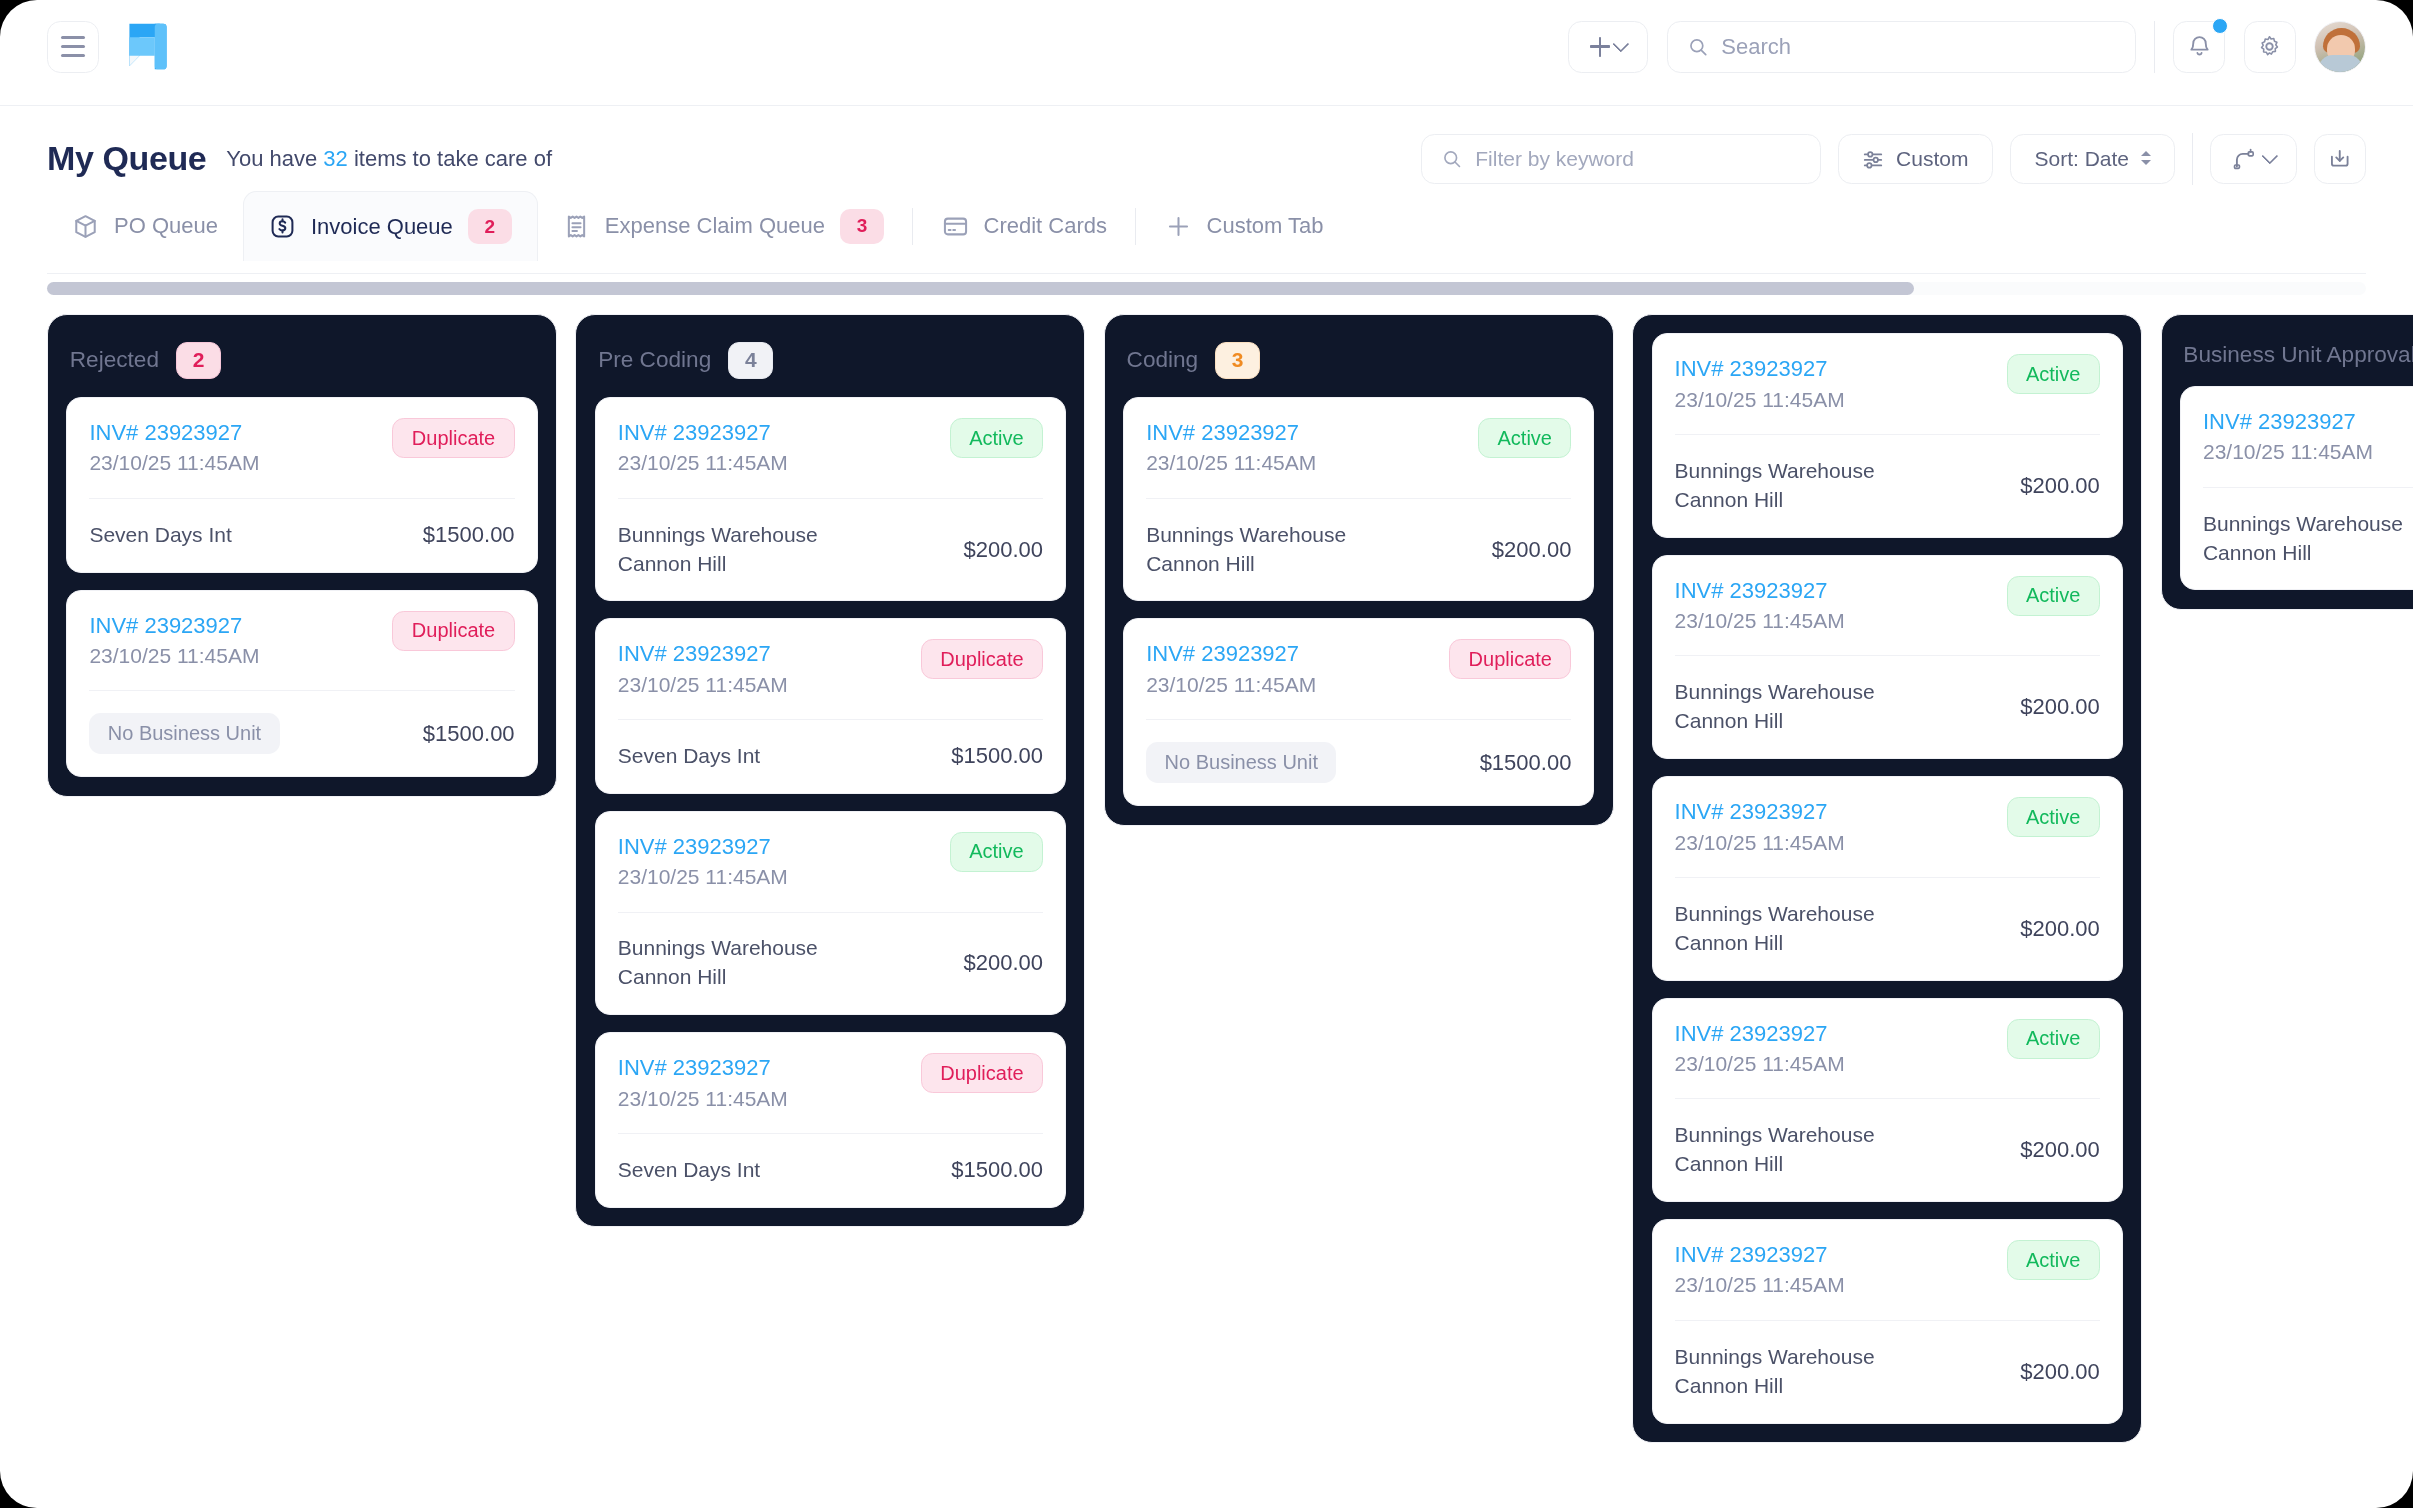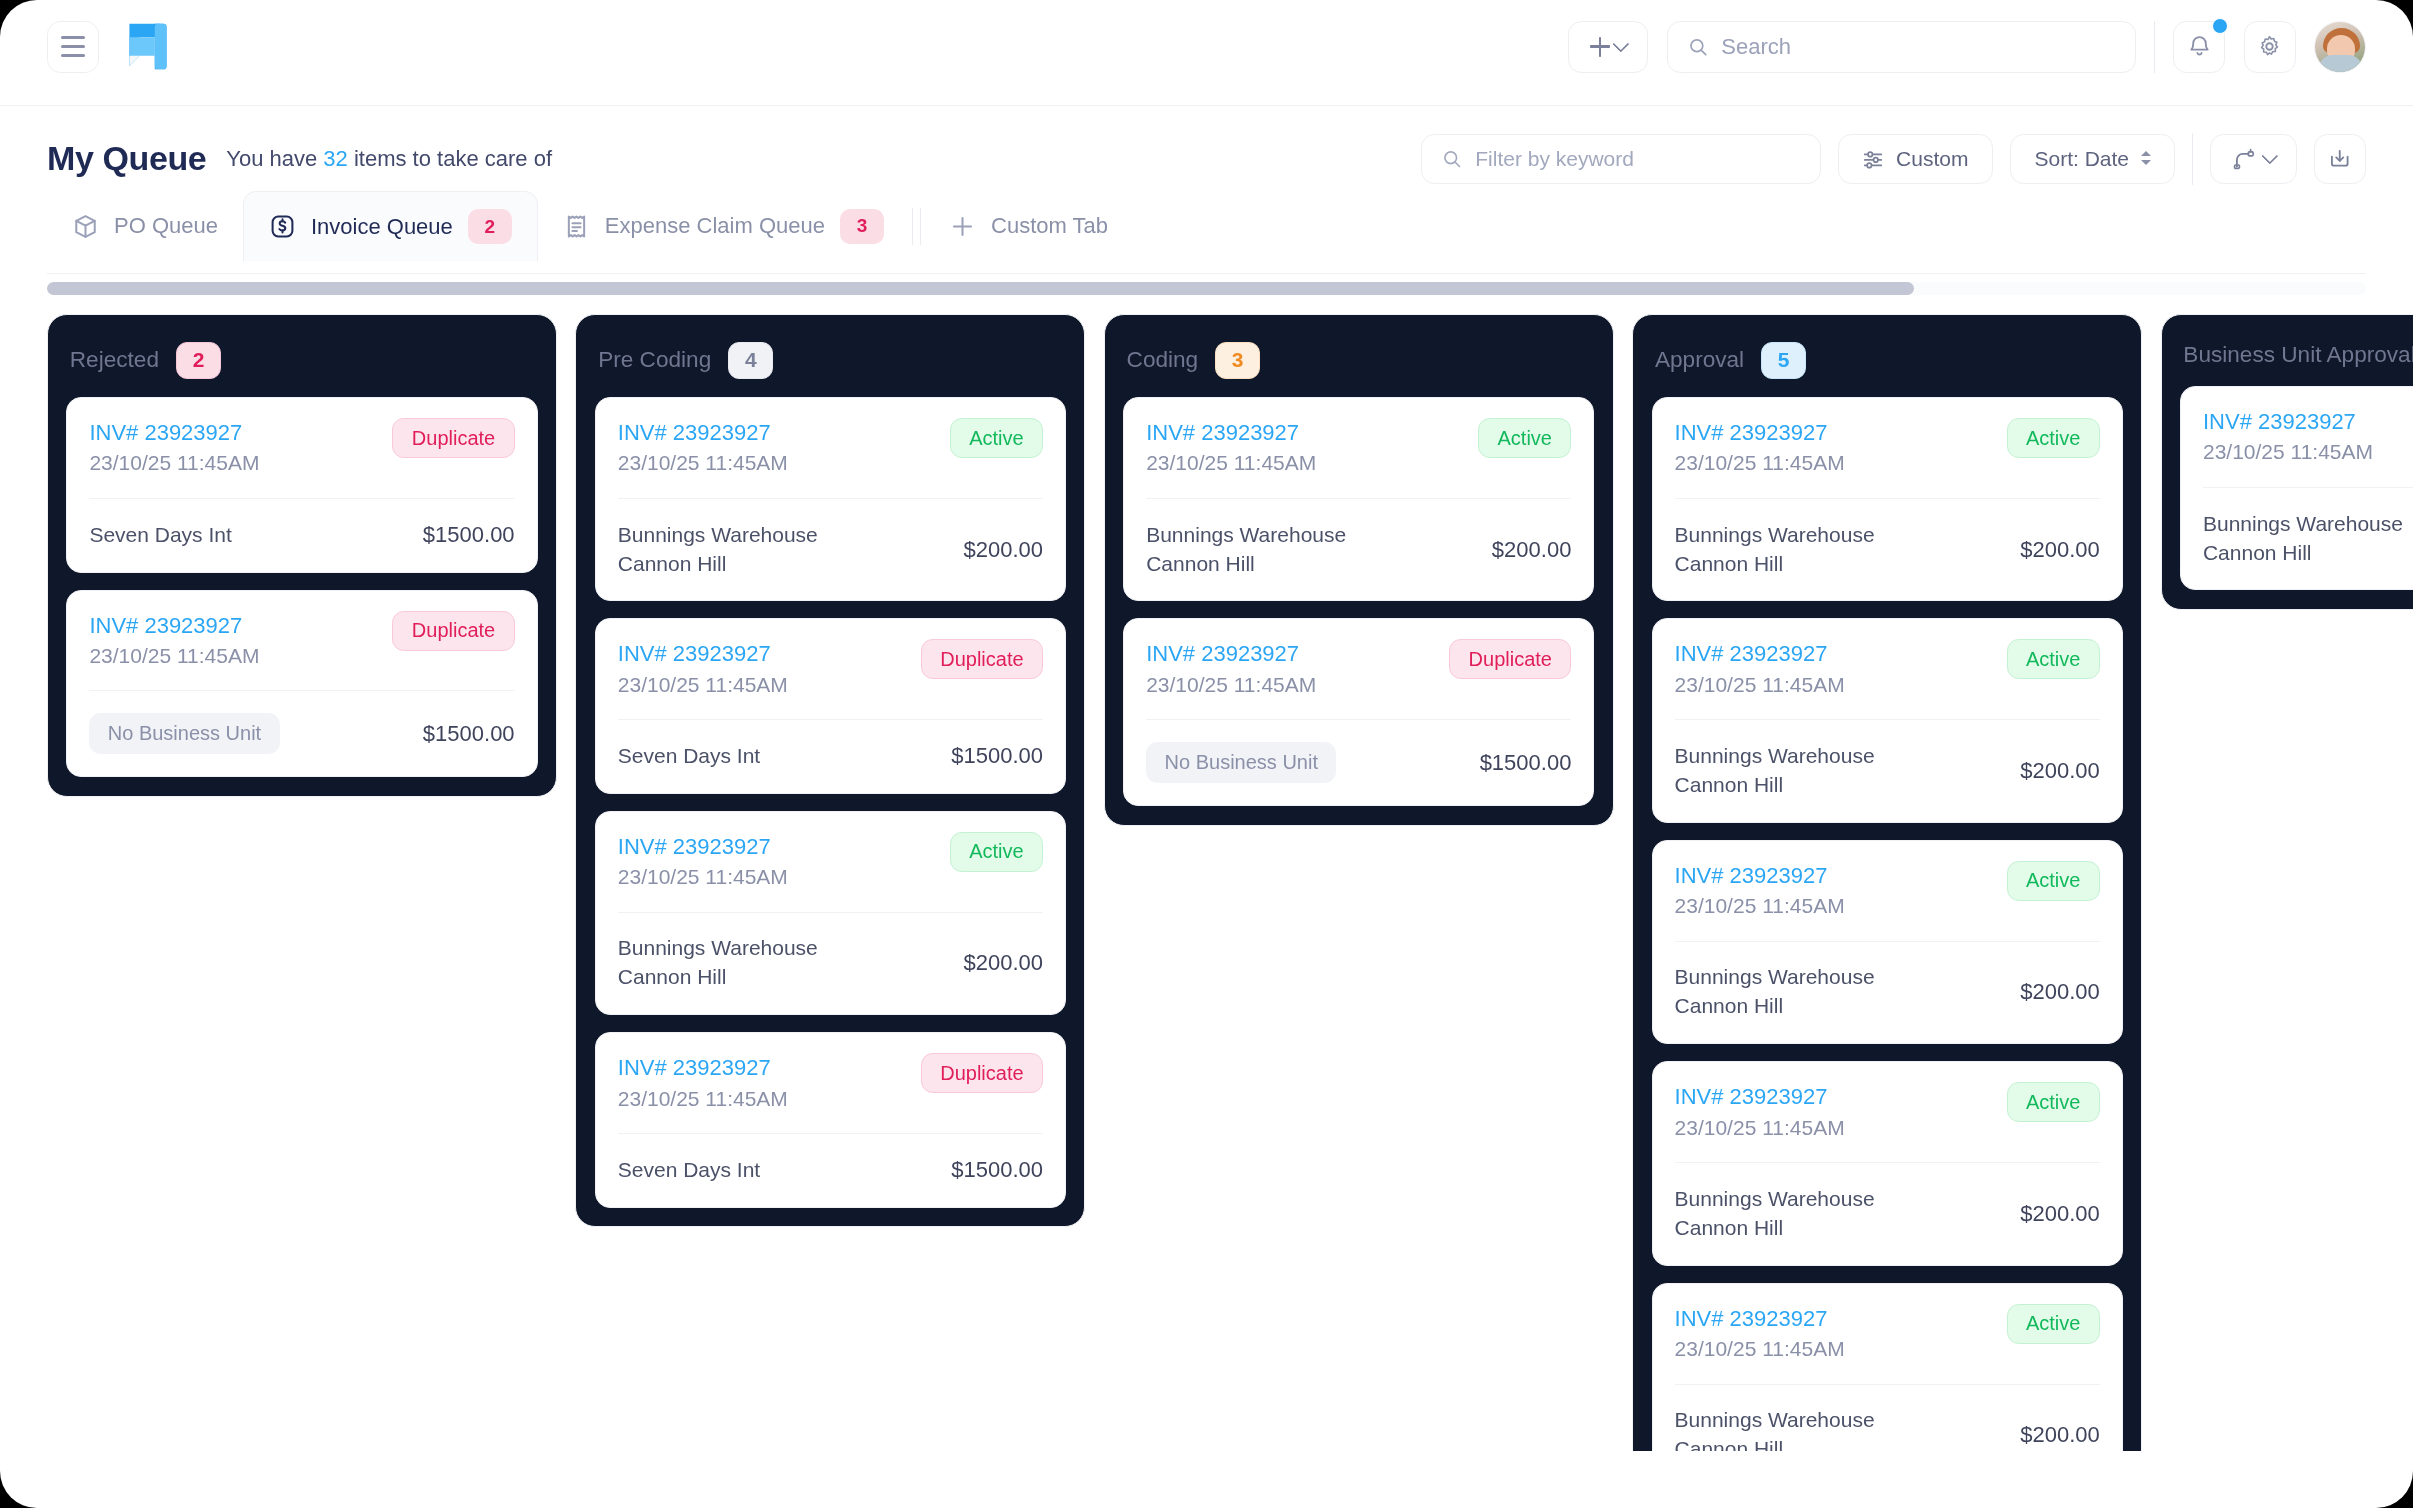--- a/index.html
+++ b/index.html
@@ -370,20 +370,30 @@
         <span style="color: rgb(155, 161, 184); display: flex;">
           <svg width="27" height="27" viewBox="0 0 24 24">
             <path d="M5.2 3.2v17.6l1.7-1.2 1.7 1.2 1.7-1.2 1.7 1.2 1.7-1.2 1.7 1.2 1.7-1.2 1.7 1.2V3.2l-1.7 1.2-1.7-1.2-1.7 1.2-1.7-1.2-1.7 1.2-1.7-1.2-1.7 1.2L5.2 3.2Z" stroke="currentColor" stroke-width="1.8" fill="none" stroke-linejoin="round" stroke-linecap="round"></path>
             <path d="M8.4 9.2h7.2M8.4 12.6h7.2M8.4 16h4" stroke="currentColor" stroke-width="1.8" fill="none" stroke-linejoin="round" stroke-linecap="round"></path>
           </svg>
         </span>
         <span>Expense Claim Queue</span>
         <span class="tab-badge">3</span>
       </div>
       <div class="tab-sep"></div>
+      <div class="tab">
+        <span style="color: rgb(155, 161, 184); display: flex;">
+          <svg width="27" height="27" viewBox="0 0 24 24">
+            <rect x="2.6" y="5" width="18.8" height="14" rx="2.6" stroke="currentColor" stroke-width="1.8" fill="none" stroke-linejoin="round" stroke-linecap="round"></rect>
+            <path d="M2.6 9.6h18.8" stroke="currentColor" stroke-width="1.8" fill="none" stroke-linejoin="round" stroke-linecap="round"></path>
+            <path d="M6 15.2h1.6M10 15.2h1.6" stroke="currentColor" stroke-width="1.8" fill="none" stroke-linejoin="round" stroke-linecap="round"></path>
+          </svg>
+        </span>
+        <span>Credit Cards</span>
+      </div>
       <div class="tab-sep"></div>
       <div class="tab">
         <span style="color: rgb(155, 161, 184); display: flex;">
           <svg width="27" height="27" viewBox="0 0 24 24">
             <path d="M12 4.4v15.2M4.4 12h15.2" stroke="currentColor" stroke-width="1.8" fill="none" stroke-linejoin="round" stroke-linecap="round"></path>
           </svg>
         </span>
         <span>Custom Tab</span>
       </div>
     </div>
@@ -519,24 +529,20 @@
             <div class="status duplicate">Duplicate</div>
           </div>
           <div class="card-div"></div>
           <div class="card-bot">
             <span class="nobu">No Business Unit</span>
             <div class="amount">$1500.00</div>
           </div>
         </div>
       </div>
       <div class="column">
-        <div class="col-head">
-          <div class="col-title">Approval</div>
-          <div class="col-badge" style="background: rgb(223, 240, 253); border: 0.8px solid rgb(198, 230, 251); color: rgb(43, 166, 245);">5</div>
-        </div>
         <div class="card">
           <div class="card-top">
             <div>
               <div class="inv-no">INV# 23923927</div>
               <div class="inv-date">23/10/25 11:45AM</div>
             </div>
             <div class="status active">Active</div>
           </div>
           <div class="card-div"></div>
           <div class="card-bot">

